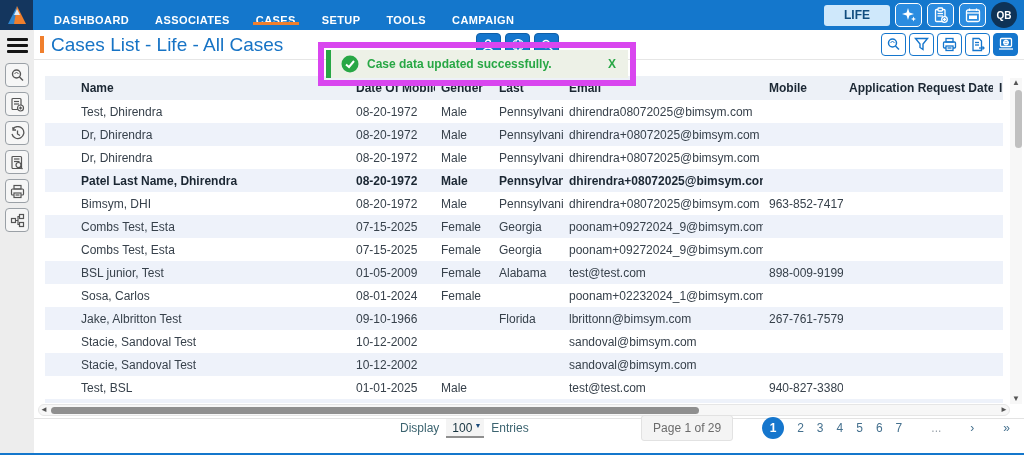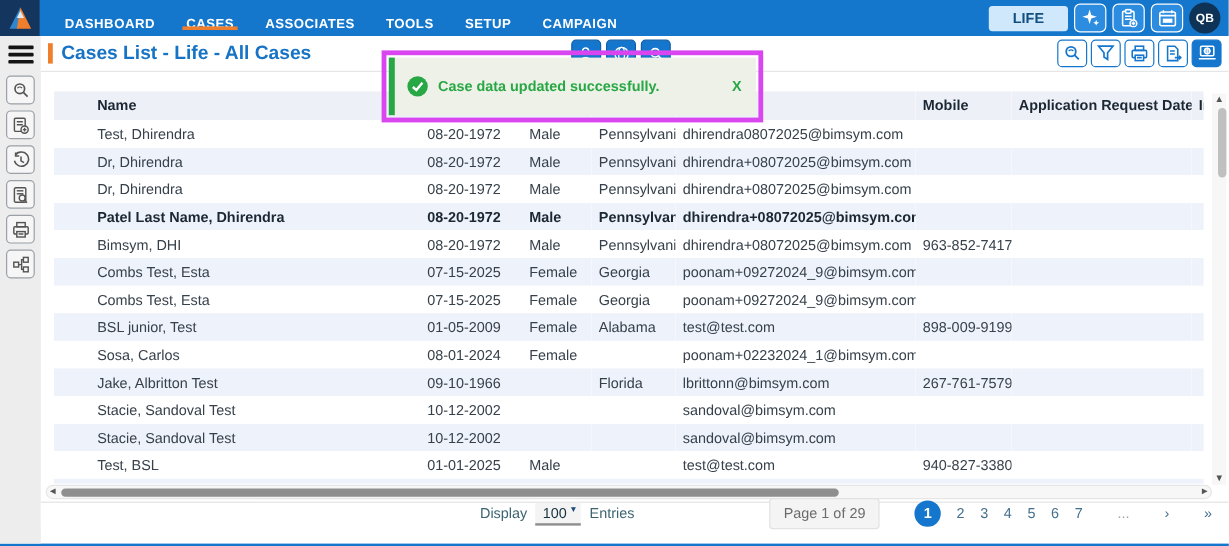--- a/index.html
+++ b/index.html
@@ -13,37 +13,37 @@
   .nav-item{color:#fff;font-size:11px;font-weight:bold;letter-spacing:.4px;padding:0 13px;height:20px;line-height:30px;position:relative;cursor:pointer;white-space:nowrap}
   .nav-item.active::after{content:"";position:absolute;left:10px;right:10px;bottom:0;height:3px;background:#f07f2d}
   .nav-right{margin-left:auto;display:flex;align-items:center;gap:5px;padding-right:7px}
   .life-btn{background:#cfe8fb;color:#114d7f;font-weight:bold;font-size:12px;border-radius:3px;width:66px;height:21px;display:flex;align-items:center;justify-content:center;cursor:pointer}
   .nav-icon-btn{width:27px;height:24px;background:#2b8ce0;border:1.5px solid #fff;border-radius:5px;display:flex;align-items:center;justify-content:center;cursor:pointer}
   .qb{width:26px;height:26px;border-radius:50%;background:#0e3357;color:#fff;font-size:10px;font-weight:bold;display:flex;align-items:center;justify-content:center;cursor:pointer}
 
   
   .toolbar{position:absolute;top:30px;left:34px;width:990px;height:30px;background:#fff;border-bottom:1px solid #e6e6e6;display:flex;align-items:center}
   .accent{width:4px;height:17px;background:#f07f2d;margin:0 7px 0 6px}
-  .page-title{color:#1673c5;font-size:16px;font-weight:bold}
+  .page-title{color:#1673c5;font-size:19px;font-weight:normal}
   .toolbar-icons{margin-left:auto;display:flex;gap:3px;padding-right:6px}
   .tool-btn{width:25px;height:23px;border:1.5px solid #1576cd;border-radius:4px;background:#fff;display:flex;align-items:center;justify-content:center;cursor:pointer}
   .tool-btn.active{background:#1576cd}
 
   
   .sidebar{position:absolute;top:30px;left:0;width:34px;height:425px;background:#ededed}
   .hamburger{width:34px;height:30px;display:flex;flex-direction:column;align-items:center;justify-content:center;gap:3px;cursor:pointer}
   .hamburger i{display:block;width:21px;height:3px;background:#141414;border-radius:1px}
   .side-btn{width:24px;height:24px;margin:3px auto 5px;border:1.5px solid #9aa0a6;border-radius:4px;background:#f6f6f6;display:flex;align-items:center;justify-content:center;cursor:pointer}
 
   
   .mini-btns{position:absolute;top:33px;left:476px;display:flex;gap:4px;z-index:1}
   .mini-btn{width:25px;height:24px;background:#1576cd;border:1px solid #0f5fa8;border-radius:4px;display:flex;align-items:center;justify-content:center;cursor:pointer}
 
   
-  .toast-outline{position:absolute;left:318px;top:42px;width:318px;height:60px;border:4px solid #d946ef;z-index:2;background:transparent}
+  .toast-outline{position:absolute;left:318px;top:42px;width:318px;height:44px;border:6px solid #d946ef;z-index:2;background:transparent}
   .toast{position:absolute;left:2px;top:2px;right:2px;bottom:2px;background:#edf1e7;display:flex;align-items:center}
   .toast-bar{width:5px;align-self:stretch;background:#28a745}
   .toast-check{width:18px;height:18px;margin:0 8px 0 10px;flex:0 0 auto}
   .toast-msg{color:#28a745;font-size:12px;font-weight:bold}
   .toast-close{margin-left:auto;padding-right:12px;color:#28a745;font-size:12px;font-weight:bold;cursor:pointer}
 
   
   .table-wrap{position:absolute;left:45px;top:76px;width:958px;height:328px;overflow:hidden}
   table{border-collapse:collapse;table-layout:fixed;width:988px;font-size:12px}
   th,td{padding:0 0 0 6px;overflow:hidden;white-space:nowrap;text-overflow:clip;text-align:left}
@@ -85,24 +85,24 @@
 <div class="navbar">
   <div class="logo">
     <svg width="22" height="20" viewBox="0 0 22 20">
       <polygon points="11,1 2,19 9,19" fill="#2f86d0"></polygon>
       <polygon points="11,1 20,19 8,19" fill="#f07f2d"></polygon>
       <polygon points="11,4 8,10 14,10" fill="#dfeaf5"></polygon>
     </svg>
   </div>
   <div class="nav-items" id="nav-items">
       <span class="nav-item">DASHBOARD</span>
+      <span class="nav-item">ASSOCIATES</span>
       <span class="nav-item active">CASES</span>
-      <span class="nav-item">ASSOCIATES</span>
+      <span class="nav-item">SETUP</span>
       <span class="nav-item">TOOLS</span>
-      <span class="nav-item">SETUP</span>
       <span class="nav-item">CAMPAIGN</span>
     </div>
   <div class="nav-right">
     <div class="life-btn">LIFE</div>
     <div class="nav-icon-btn">
       <svg width="16" height="16" viewBox="0 0 16 16">
         <path d="M7 1 L8.4 5.6 L13 7 L8.4 8.4 L7 13 L5.6 8.4 L1 7 L5.6 5.6 Z" fill="#fff"></path>
         <path d="M12.5 9.5 L13.2 11.3 L15 12 L13.2 12.7 L12.5 14.5 L11.8 12.7 L10 12 L11.8 11.3 Z" fill="#fff"></path>
       </svg>
     </div>

